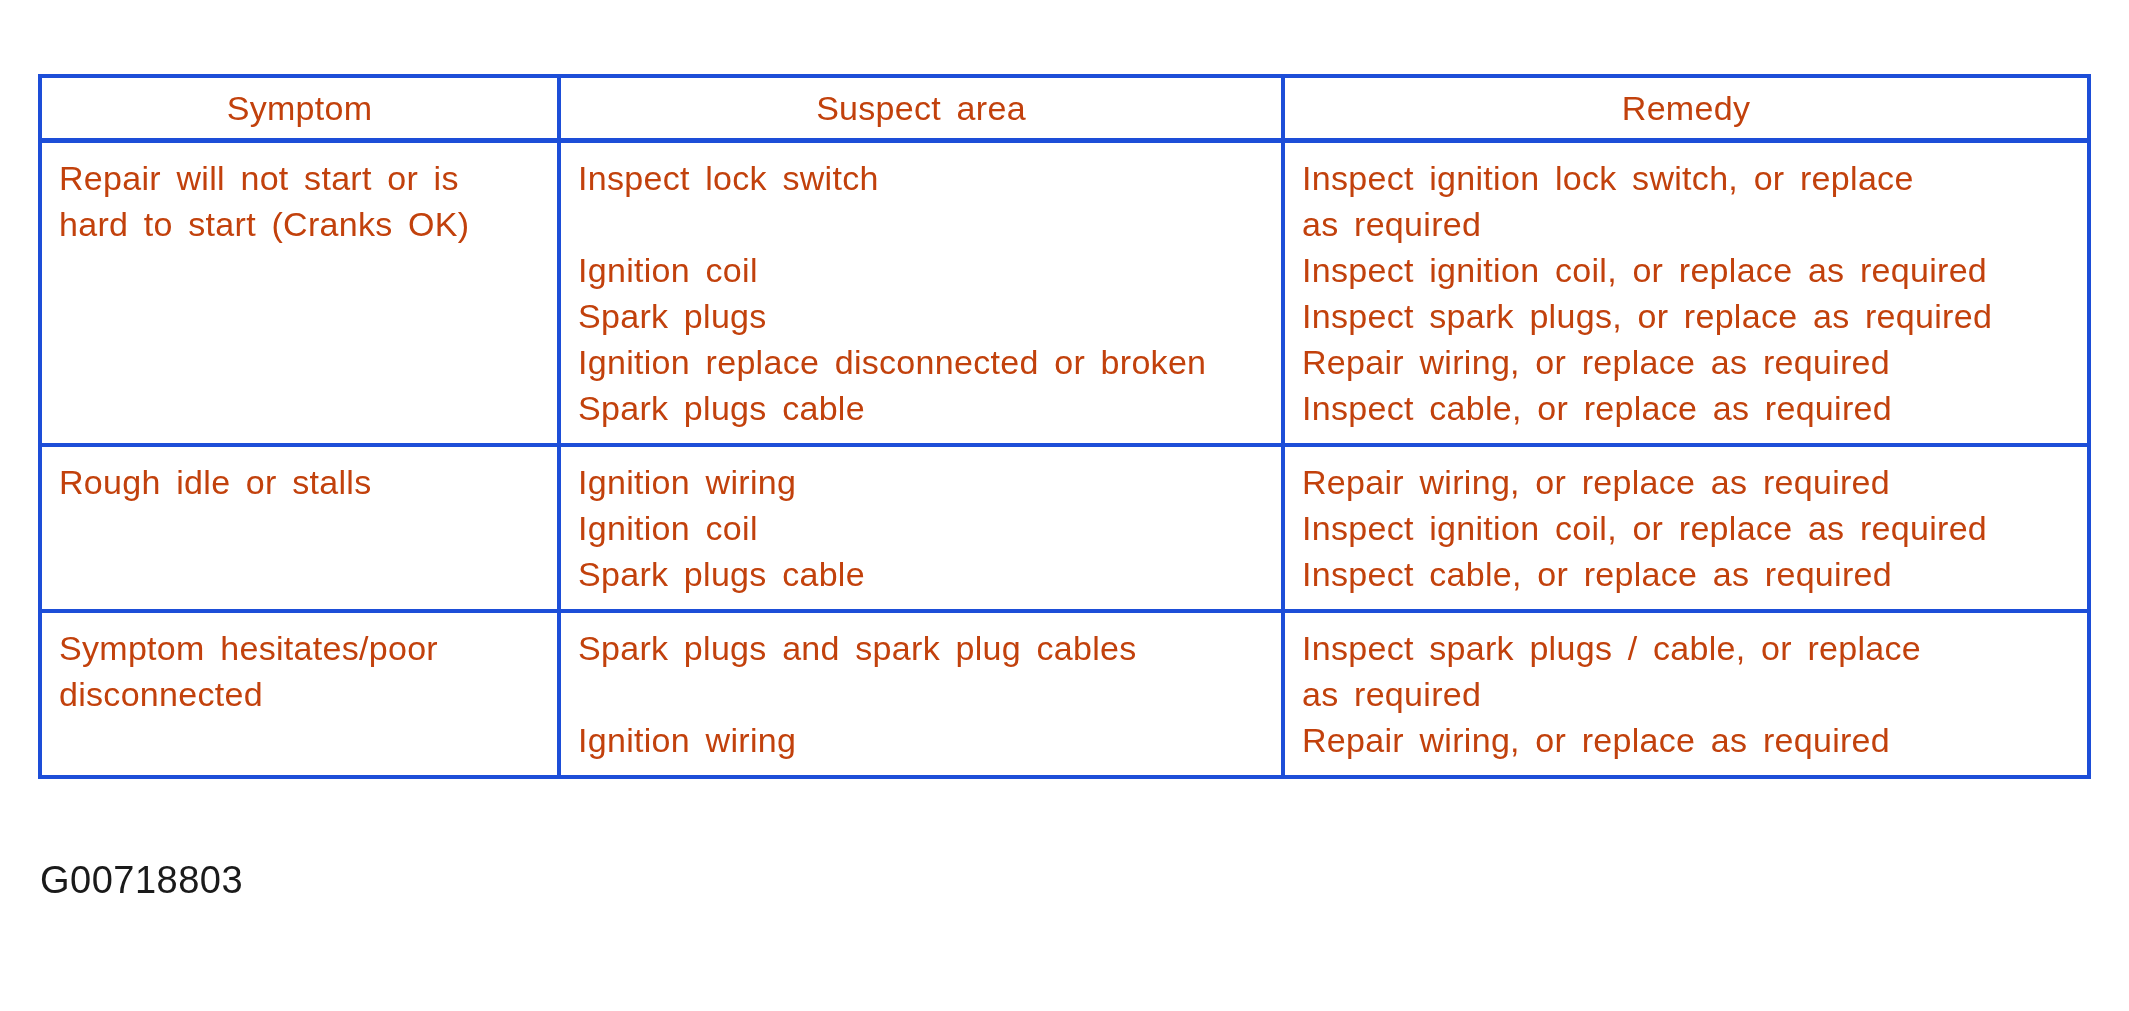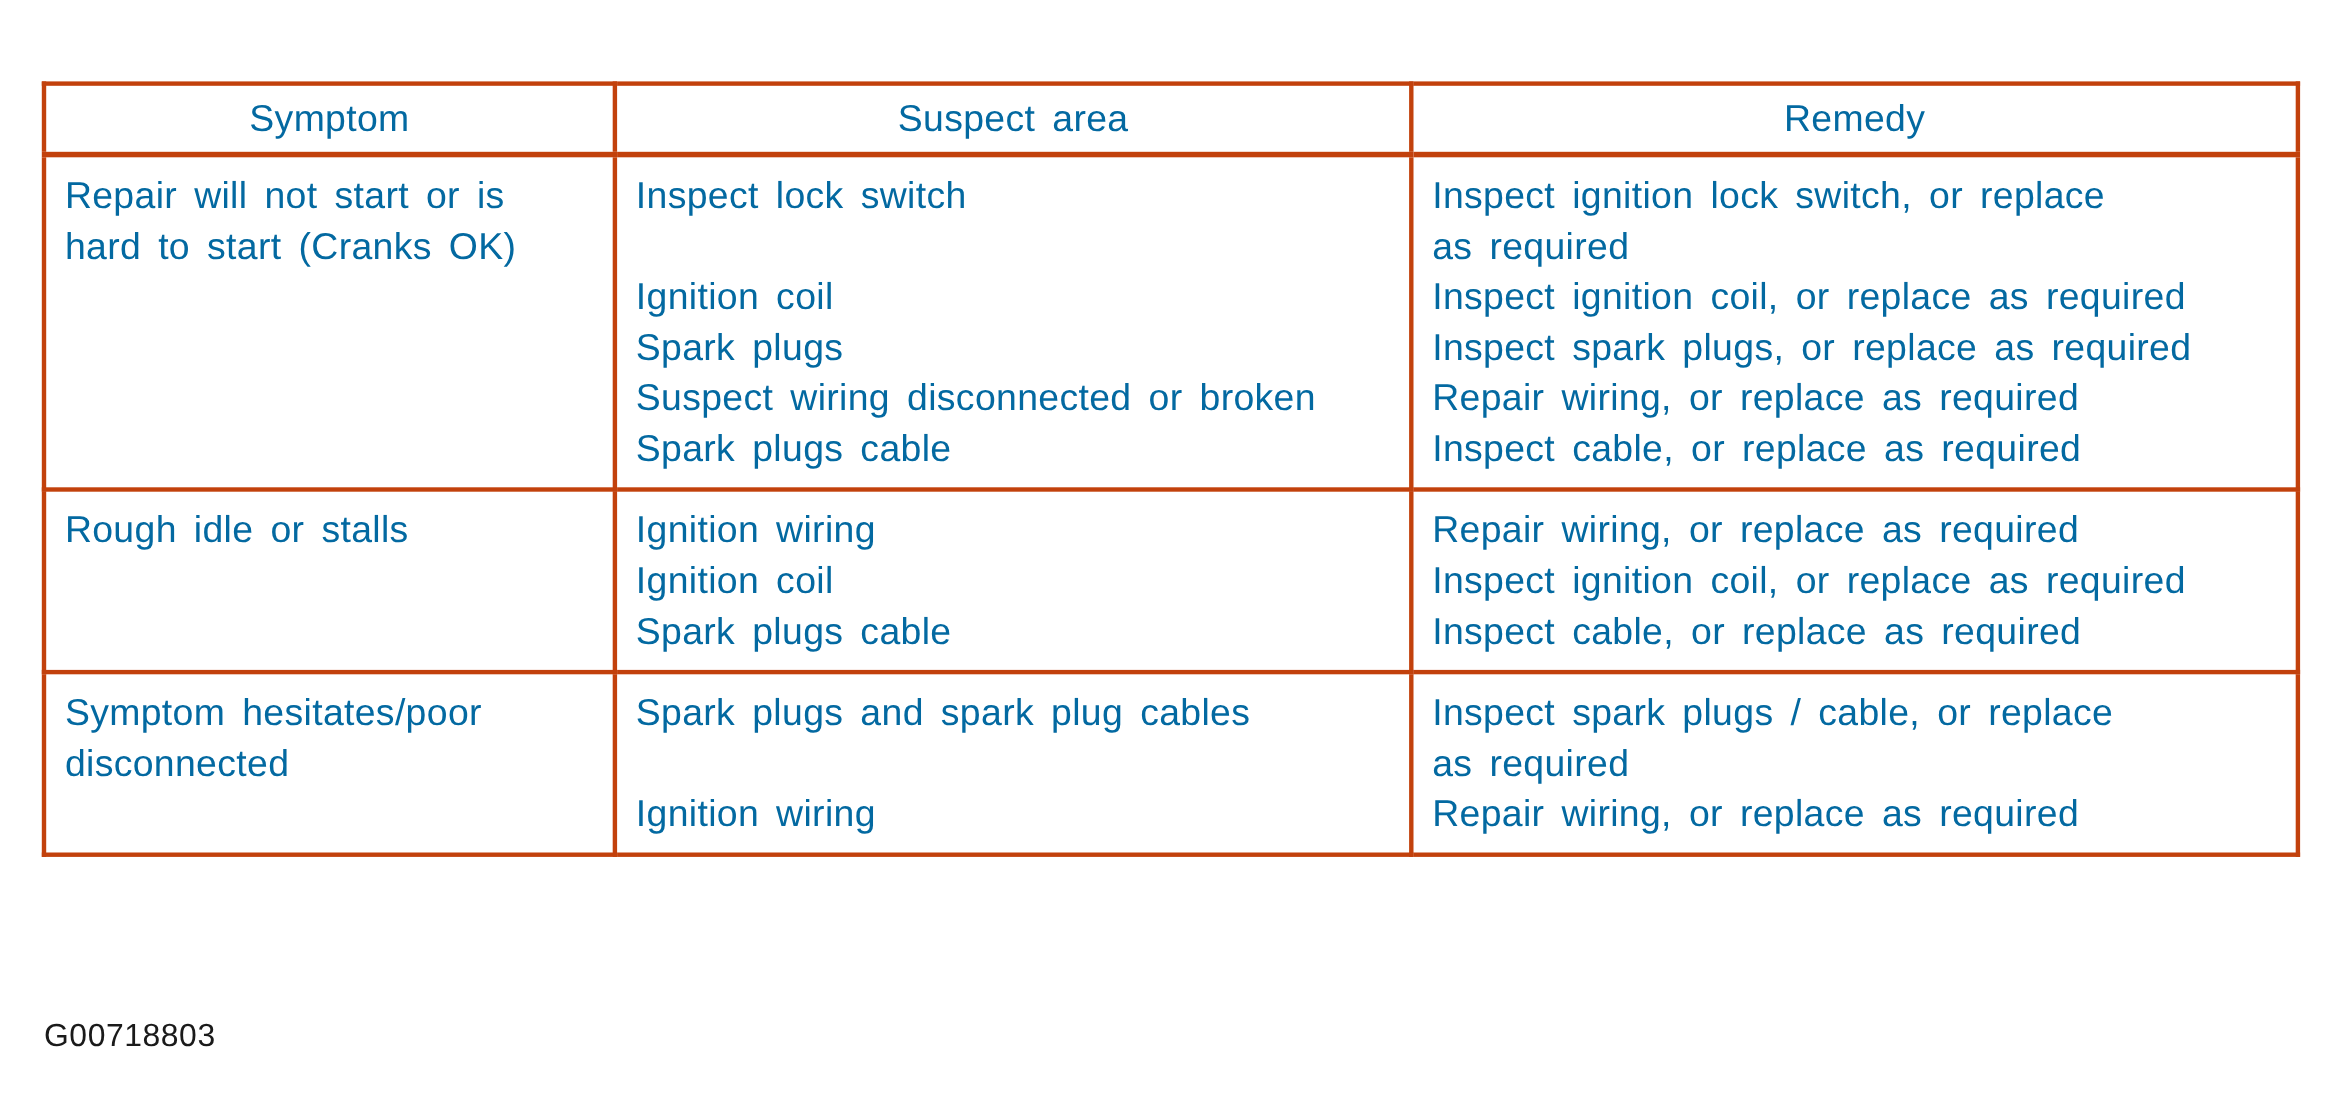--- a/index.html
+++ b/index.html
@@ -28,47 +28,47 @@
     width: 2049px;
     border-collapse: collapse;
     table-layout: fixed;
     background: #ffffff;
   }
   table.diag-table col.c-symptom { width: 519px; }
   table.diag-table col.c-suspect { width: 724px; }
   table.diag-table col.c-remedy  { width: 806px; }
   table.diag-table th,
   table.diag-table td {
-    border: 4px solid #c2410c;
+    border: 4px solid #1d4ed8;
     vertical-align: top;
     font-size: 34px;
     font-weight: 400;
     letter-spacing: 0.3px;
     word-spacing: 0.17em;
-    color: #0369a1;
+    color: #c2410c;
   }
   table.diag-table th {
     height: 60px;
     text-align: center;
     vertical-align: middle;
     border-bottom-width: 5px;
     padding: 0;
   }
   table.diag-table td {
     padding: 12px 14px 12px 17px;
   }
   td .line {
     line-height: 46px;
     white-space: nowrap;
   }
   .figure-code {
     position: absolute;
     left: 40px;
-    top: 926px;
-    font-size: 29px;
+    top: 859px;
+    font-size: 38px;
     letter-spacing: 0.5px;
     color: #1a1a1a;
   }
 </style>
 </head>
 <body>
 
 <div class="page">
 
   <table class="diag-table">
@@ -88,21 +88,21 @@
         <tr>
           <td>
             <div class="line">Repair will not start or is</div>
             <div class="line">hard to start (Cranks OK)</div>
           </td>
           <td>
             <div class="line">Inspect lock switch</div>
             <div class="line">&nbsp;</div>
             <div class="line">Ignition coil</div>
             <div class="line">Spark plugs</div>
-            <div class="line">Suspect wiring disconnected or broken</div>
+            <div class="line">Ignition replace disconnected or broken</div>
             <div class="line">Spark plugs cable</div>
           </td>
           <td>
             <div class="line">Inspect ignition lock switch, or replace</div>
             <div class="line">as required</div>
             <div class="line">Inspect ignition coil, or replace as required</div>
             <div class="line">Inspect spark plugs, or replace as required</div>
             <div class="line">Repair wiring, or replace as required</div>
             <div class="line">Inspect cable, or replace as required</div>
           </td>

